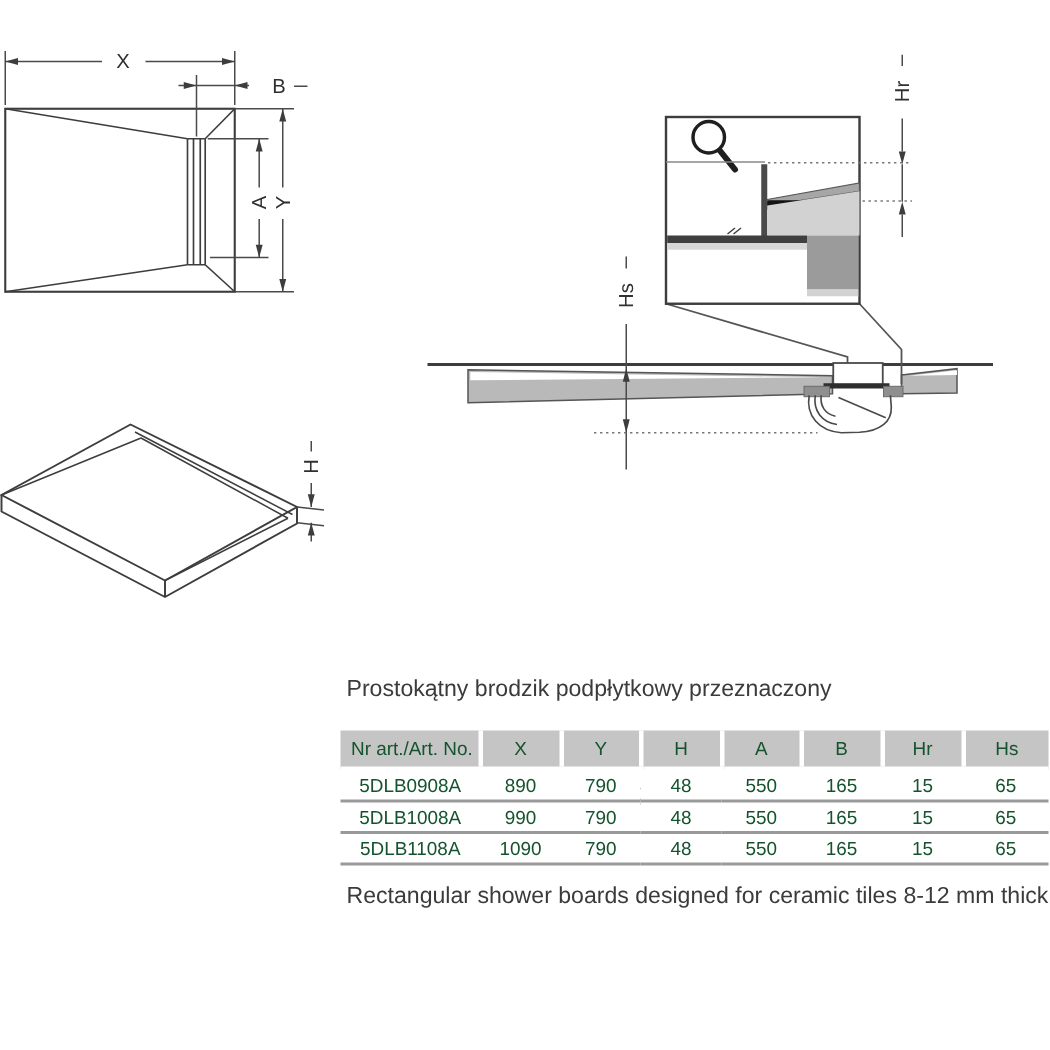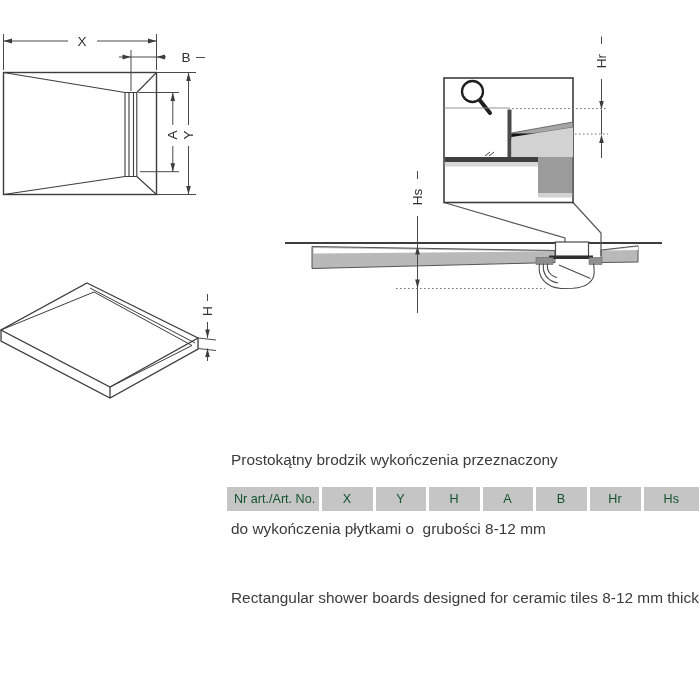--- a/index.html
+++ b/index.html
@@ -155,21 +155,21 @@
         <path d="M601.5,36.5 V44"></path>
         <path d="M601.5,79 V101 M601.5,109.5 V134.5 M601.5,143 V158"></path>
         <polygon fill="#3d3d3d" stroke="none" points="601.5,109.5 599.2,101 603.8,101"></polygon>
         <polygon fill="#3d3d3d" stroke="none" points="601.5,134.5 599.2,143 603.8,143"></polygon>
       </g>
       <text class="dim-label" x="601.5" y="65.5" text-anchor="middle" transform="rotate(-90 601.5 61)">Hr</text>
     </g>
   </svg>
 
   <div id="description">
-    <div>Prostokątny brodzik wykończenia przeznaczony</div>
+    <div>Prostokątny brodzik podpłytkowy przeznaczony</div>
     <div>do wykończenia płytkami o  grubości 8-12 mm</div>
     <div>Rectangular shower boards designed for ceramic tiles 8-12 mm thick</div>
   </div>
 
   <table id="spec-table">
     <colgroup>
       <col style="width:93px">
         <col style="width:54px">
         <col style="width:53px">
         <col style="width:54px">
@@ -184,15 +184,45 @@
         <th>X</th>
         <th>Y</th>
         <th>H</th>
         <th>A</th>
         <th>B</th>
         <th>Hr</th>
         <th>Hs</th>
       </tr>
     </thead>
     <tbody>
+      <tr>
+        <td>5DLB0908A</td>
+        <td>890</td>
+        <td>790</td>
+        <td>48</td>
+        <td>550</td>
+        <td>165</td>
+        <td>15</td>
+        <td>65</td>
+      </tr>
+      <tr>
+        <td>5DLB1008A</td>
+        <td>990</td>
+        <td>790</td>
+        <td>48</td>
+        <td>550</td>
+        <td>165</td>
+        <td>15</td>
+        <td>65</td>
+      </tr>
+      <tr>
+        <td>5DLB1108A</td>
+        <td>1090</td>
+        <td>790</td>
+        <td>48</td>
+        <td>550</td>
+        <td>165</td>
+        <td>15</td>
+        <td>65</td>
+      </tr>
     </tbody>
   </table>
 </div>
 
 </body></html>

